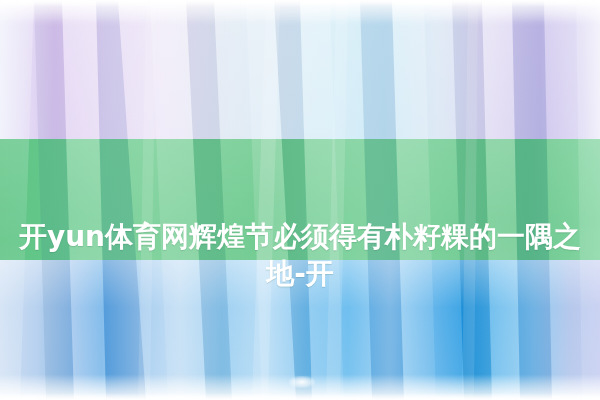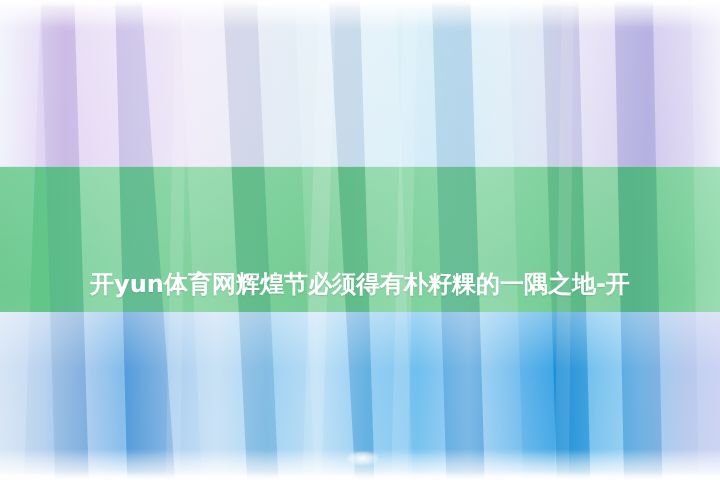--- a/index.html
+++ b/index.html
@@ -141,21 +141,21 @@
     font-weight: bold;
     font-size: 21.5px;
     line-height: 37px;
     letter-spacing: 0px;
     white-space: pre-wrap;
     text-shadow: 0 1px 1px rgba(40,90,60,0.18);
   }
   .headline .ln {
     display: block;
   }
-  .headline .ln1 { font-size: 20px; }
+  .headline .ln1 { font-size: 28px; }
   .headline .ln2 { font-size: 21.6px; }
 
   
   .watermark {
     position: absolute;
     left: 289px;
     top: 376px;
     width: 26px;
     height: 12px;
     border-radius: 3px;

